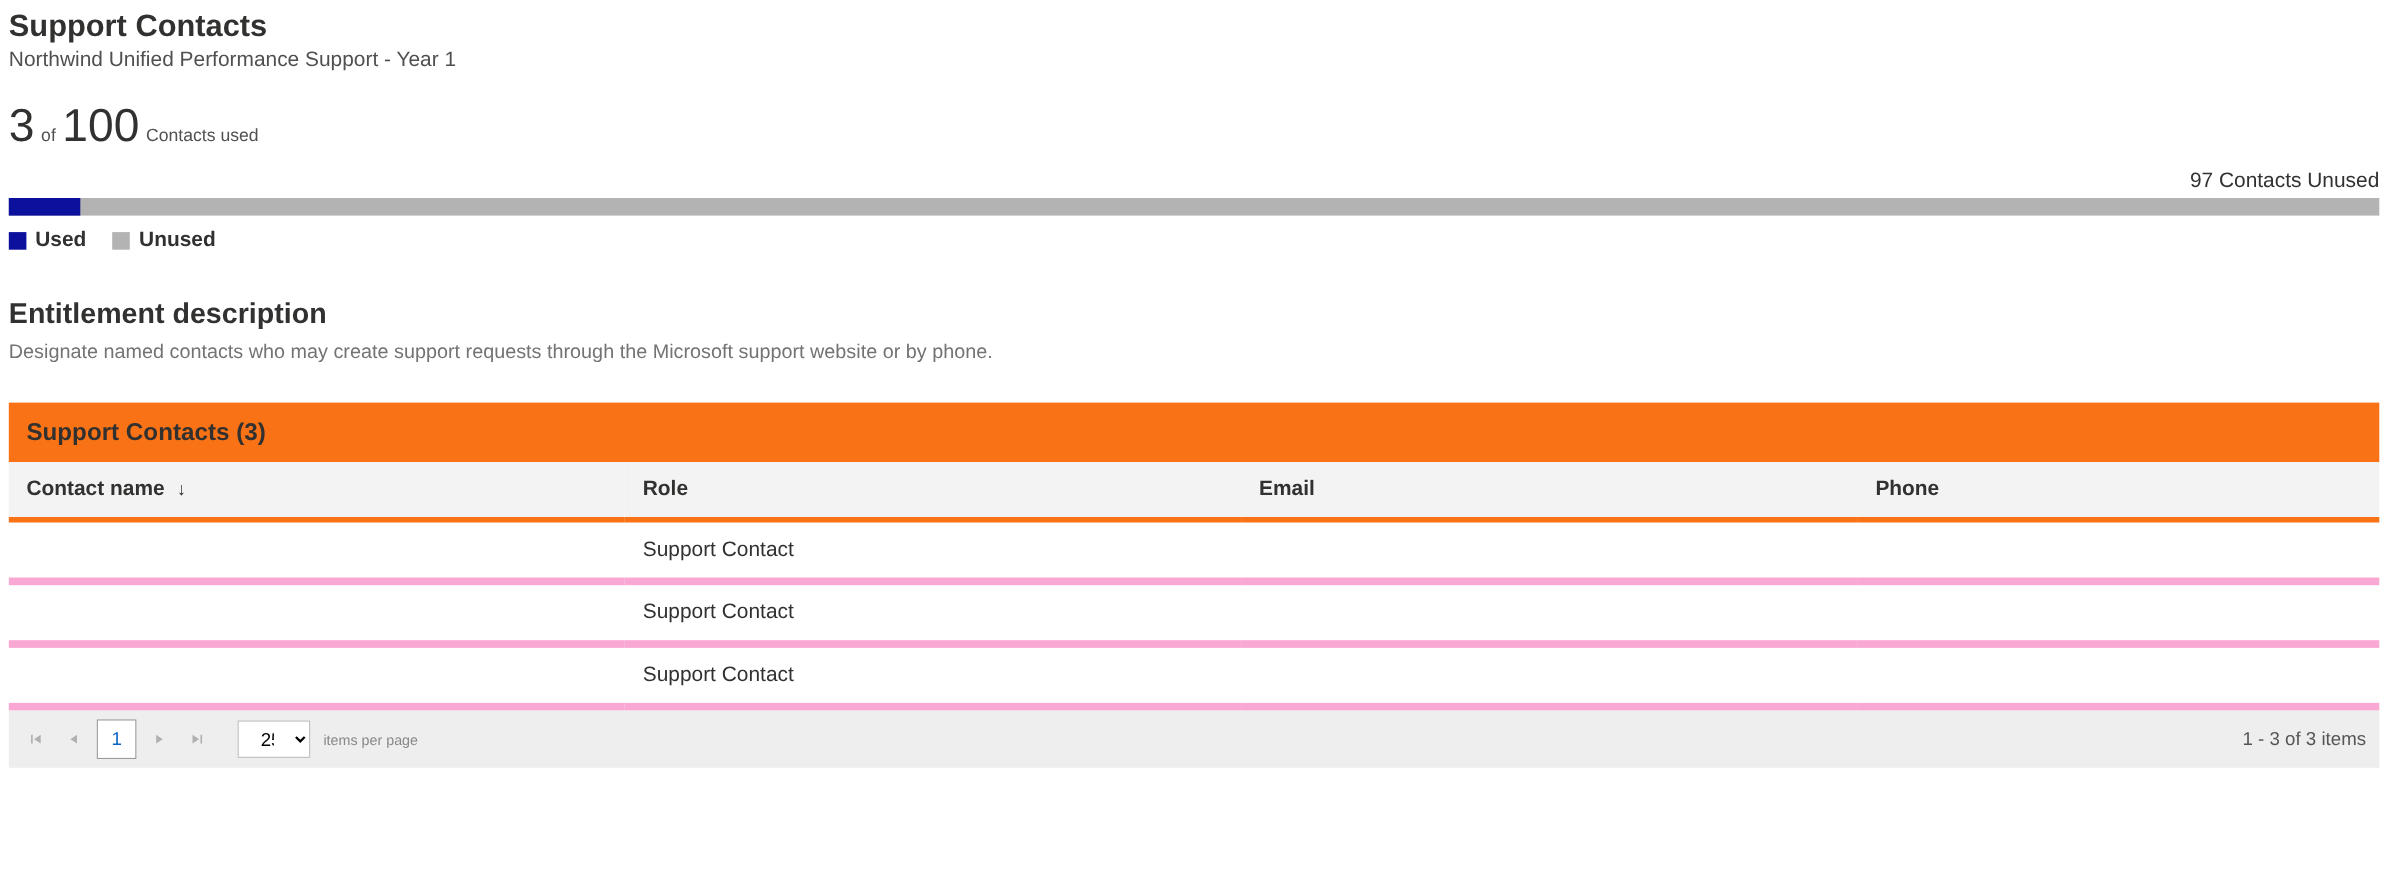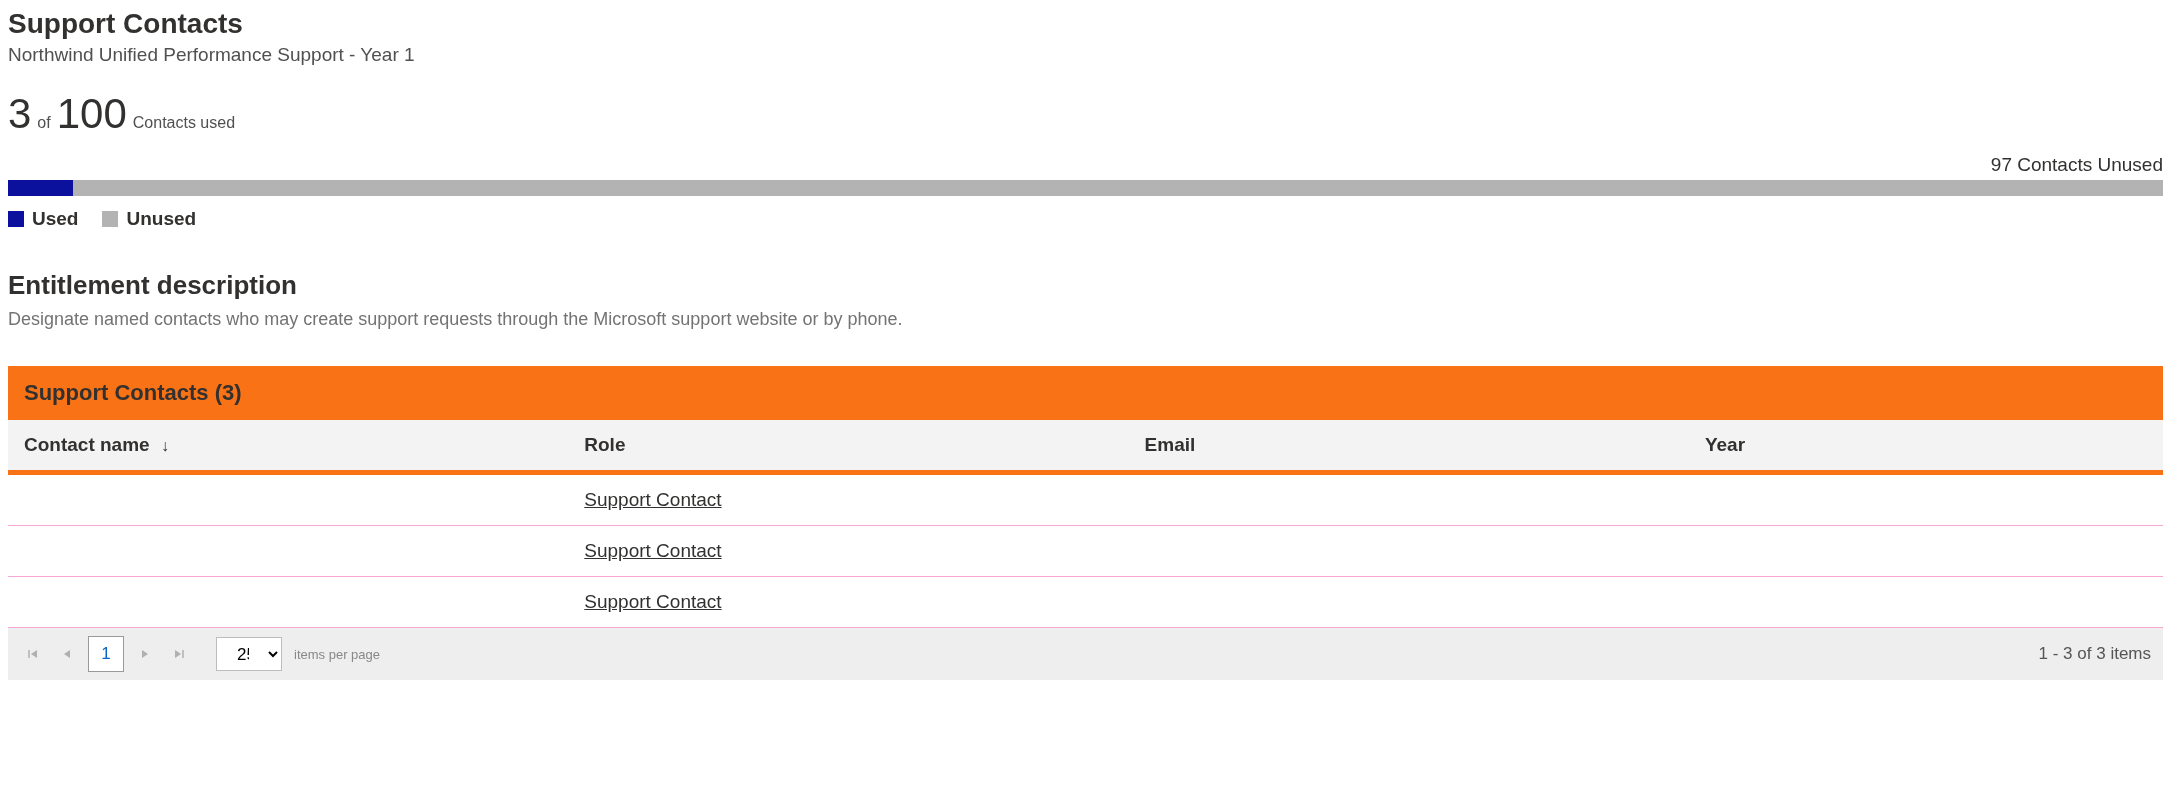--- a/index.html
+++ b/index.html
@@ -104,22 +104,21 @@
     border-bottom: 5px solid #f97316;
   }
   .sort-arrow {
     font-size: 16px;
     margin-left: 6px;
     color: #333;
   }
   td {
     font-size: 19px;
     padding: 14px 16px;
-    border-bottom: 1px solid #f9a8d4;
-    text-decoration: underline;
+    border-bottom: 7px solid #f9a8d4;
   }
   .col-name { width: 26%; }
   .col-role { width: 26%; }
   .col-email { width: 26%; }
   .col-phone { width: 22%; }
 
   .pager {
     display: flex;
     align-items: center;
     background: #eee;
@@ -212,21 +211,21 @@
       <col class="col-phone">
   </colgroup>
   <thead>
     <tr>
       <th>
         <span>Contact name</span>
         <span class="sort-arrow">↓</span>
       </th>
       <th>Role</th>
       <th>Email</th>
-      <th>Year</th>
+      <th>Phone</th>
     </tr>
   </thead>
   <tbody id="tbody">
       <tr>
         <td></td>
         <td>Support Contact</td>
         <td></td>
         <td></td>
       </tr>
       <tr>

